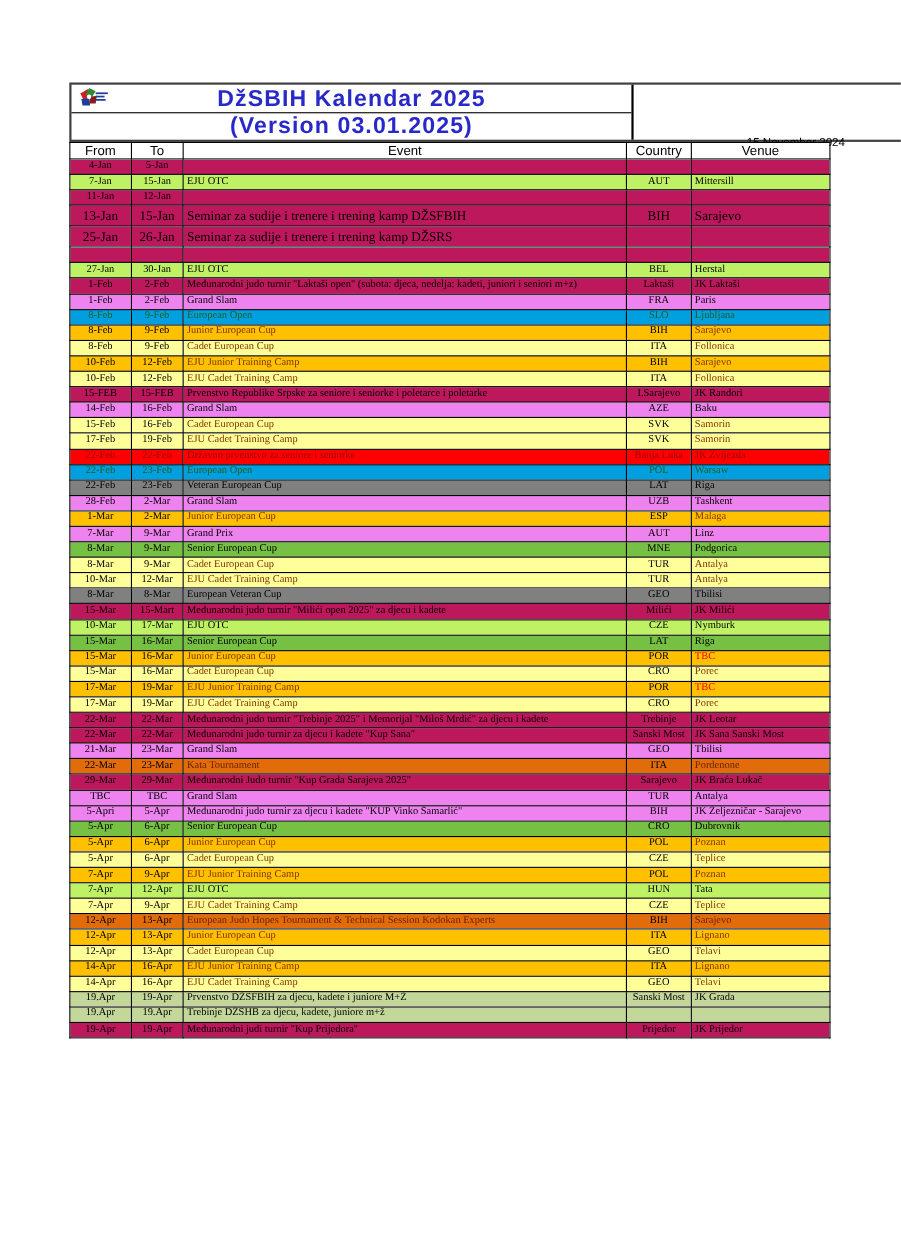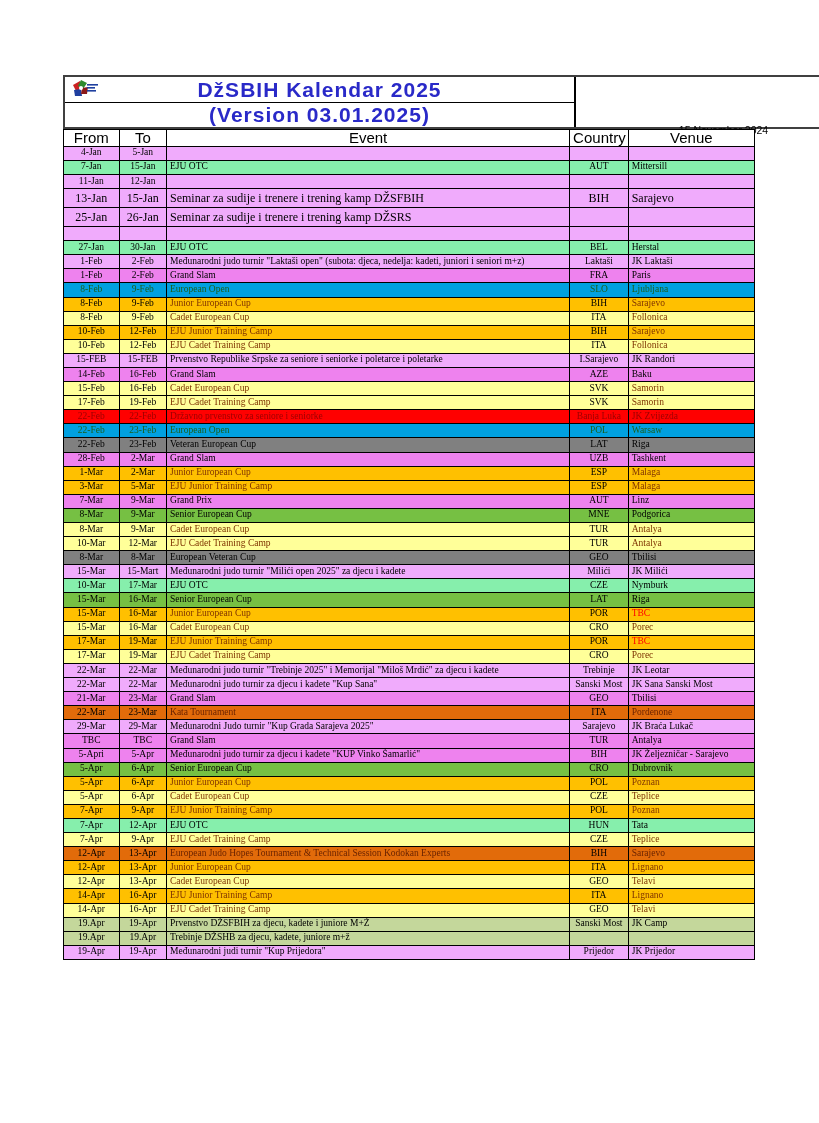--- a/index.html
+++ b/index.html
@@ -42,30 +42,30 @@
   table.cal th, table.cal td{
     border:1.6px solid #000;
     height:13.1px;
     padding:0 3px;
     font-size:9.5px;
     line-height:1.05;
     overflow:hidden;white-space:nowrap;
     box-sizing:content-box;
   }
   table.cal th{
-    font-family:"Liberation Sans", sans-serif;font-weight:normal;font-size:15px;
+    font-family:"Liberation Sans", sans-serif;font-weight:normal;font-size:12px;
     text-align:center;background:#fff;height:14px;
   }
   td.c-f, td.c-t{text-align:center;}
   td.c-c{text-align:center;font-size:9px;}
   td.c-e, td.c-v{text-align:left;}
   tr.big td{height:18px;font-size:12px;}
   
-  tr.s-white {background:#f0abfc;}
-  tr.s-cyan  {background:#86efac;}
+  tr.s-white {background:#be185d;}
+  tr.s-cyan  {background:#bef264;}
   tr.s-violet{background:#EE82EE;}
   tr.s-blue  {background:#00A0E0;}
   tr.s-blue td{color:#1B5E1B;}
   tr.s-amber {background:#FFC000;}
   tr.s-amber td.c-e, tr.s-amber td.c-v{color:#7F3300;}
   tr.s-yellow{background:#FFFF99;}
   tr.s-yellow td.c-e, tr.s-yellow td.c-v{color:#7F3300;}
   tr.s-red   {background:#FF0000;}
   tr.s-red td{color:#9B0000;}
   tr.s-gray  {background:#808080;}
@@ -276,27 +276,20 @@
           <td class="c-c">UZB</td>
           <td class="c-v">Tashkent</td>
         </tr>
         <tr class="s-amber">
           <td class="c-f">1-Mar</td>
           <td class="c-t">2-Mar</td>
           <td class="c-e">Junior European Cup</td>
           <td class="c-c">ESP</td>
           <td class="c-v">Malaga</td>
         </tr>
-        <tr class="s-amber">
-          <td class="c-f">3-Mar</td>
-          <td class="c-t">5-Mar</td>
-          <td class="c-e">EJU Junior Training Camp</td>
-          <td class="c-c">ESP</td>
-          <td class="c-v">Malaga</td>
-        </tr>
         <tr class="s-violet">
           <td class="c-f">7-Mar</td>
           <td class="c-t">9-Mar</td>
           <td class="c-e">Grand Prix</td>
           <td class="c-c">AUT</td>
           <td class="c-v">Linz</td>
         </tr>
         <tr class="s-green">
           <td class="c-f">8-Mar</td>
           <td class="c-t">9-Mar</td>
@@ -498,21 +491,21 @@
           <td class="c-t">16-Apr</td>
           <td class="c-e">EJU Cadet Training Camp</td>
           <td class="c-c">GEO</td>
           <td class="c-v">Telavi</td>
         </tr>
         <tr class="s-olive">
           <td class="c-f">19.Apr</td>
           <td class="c-t">19-Apr</td>
           <td class="c-e">Prvenstvo DŽSFBIH za djecu, kadete i juniore M+Ž</td>
           <td class="c-c">Sanski Most</td>
-          <td class="c-v">JK Camp</td>
+          <td class="c-v">JK Grada</td>
         </tr>
         <tr class="s-olive">
           <td class="c-f">19.Apr</td>
           <td class="c-t">19.Apr</td>
           <td class="c-e">Trebinje DŽSHB za djecu, kadete, juniore m+ž</td>
           <td class="c-c"></td>
           <td class="c-v"></td>
         </tr>
         <tr class="s-white">
           <td class="c-f">19-Apr</td>

